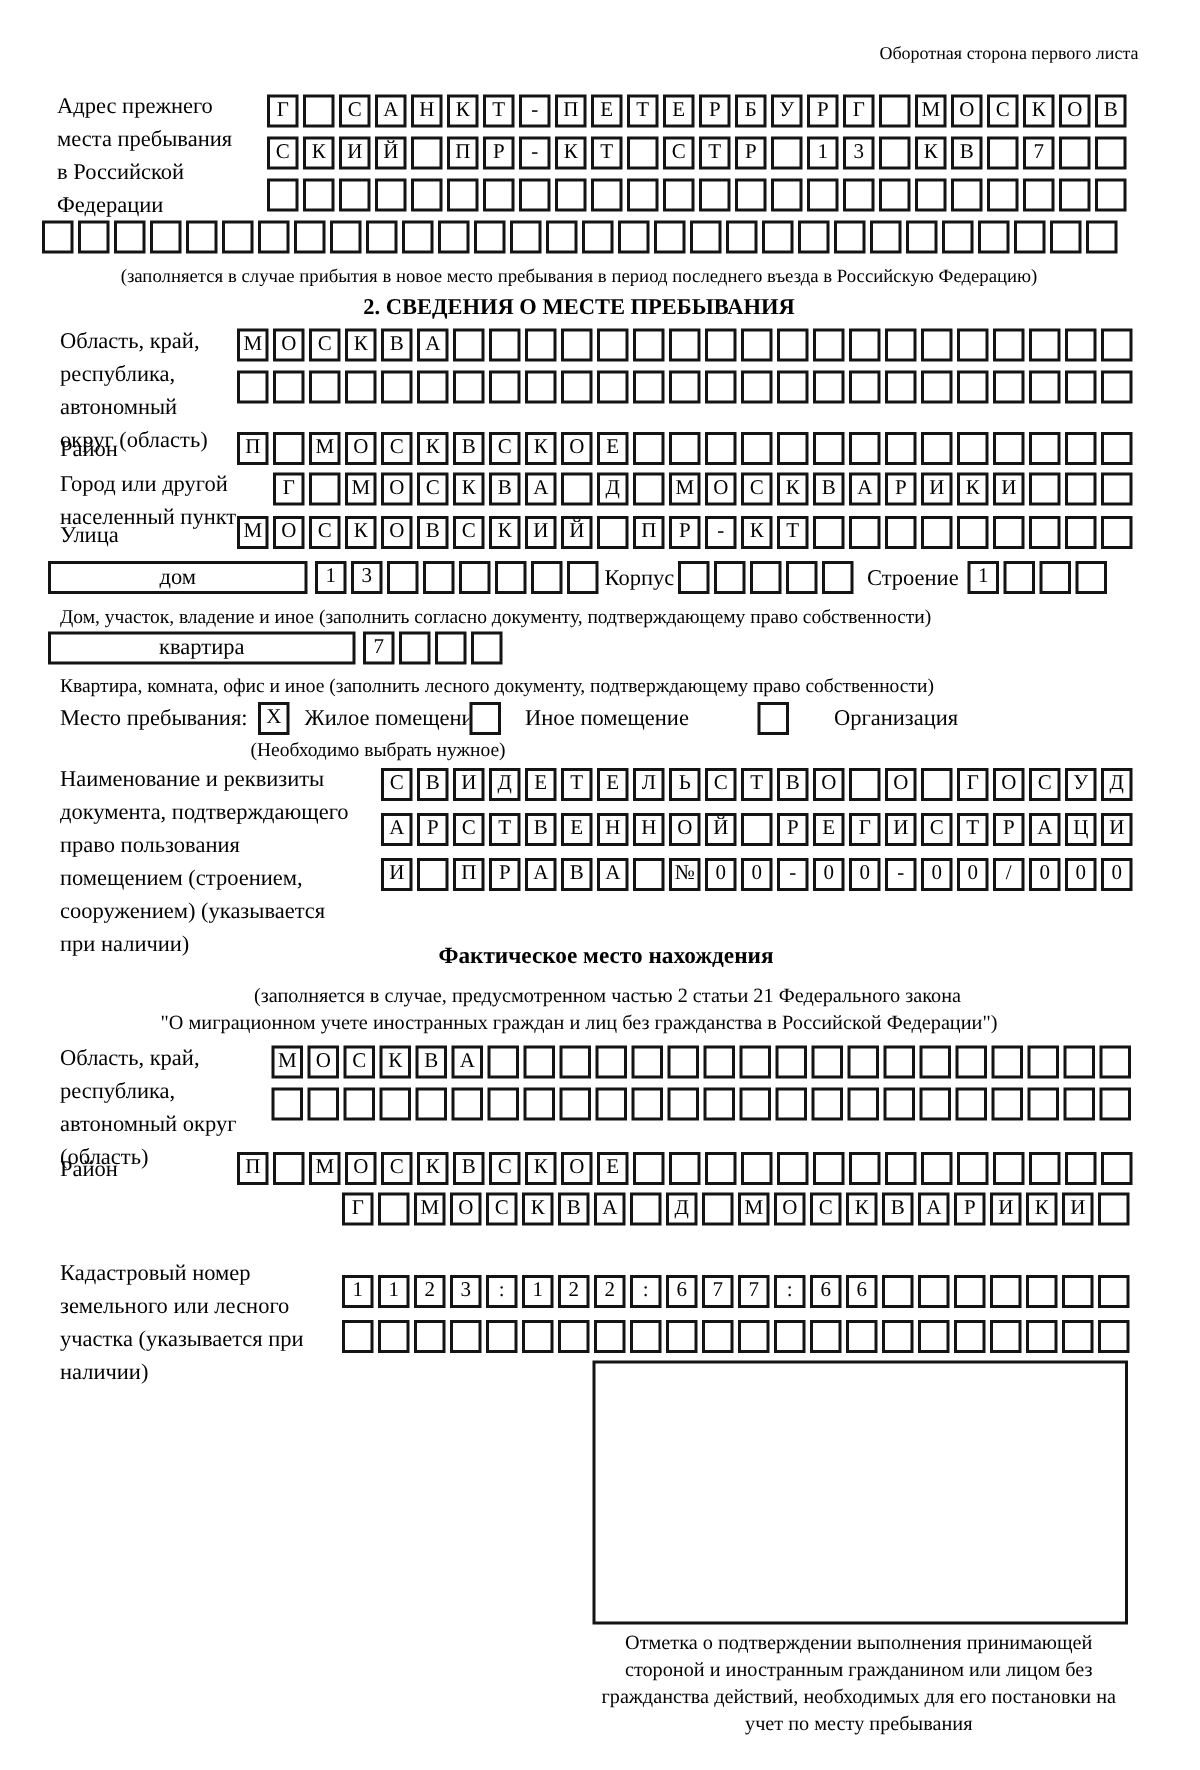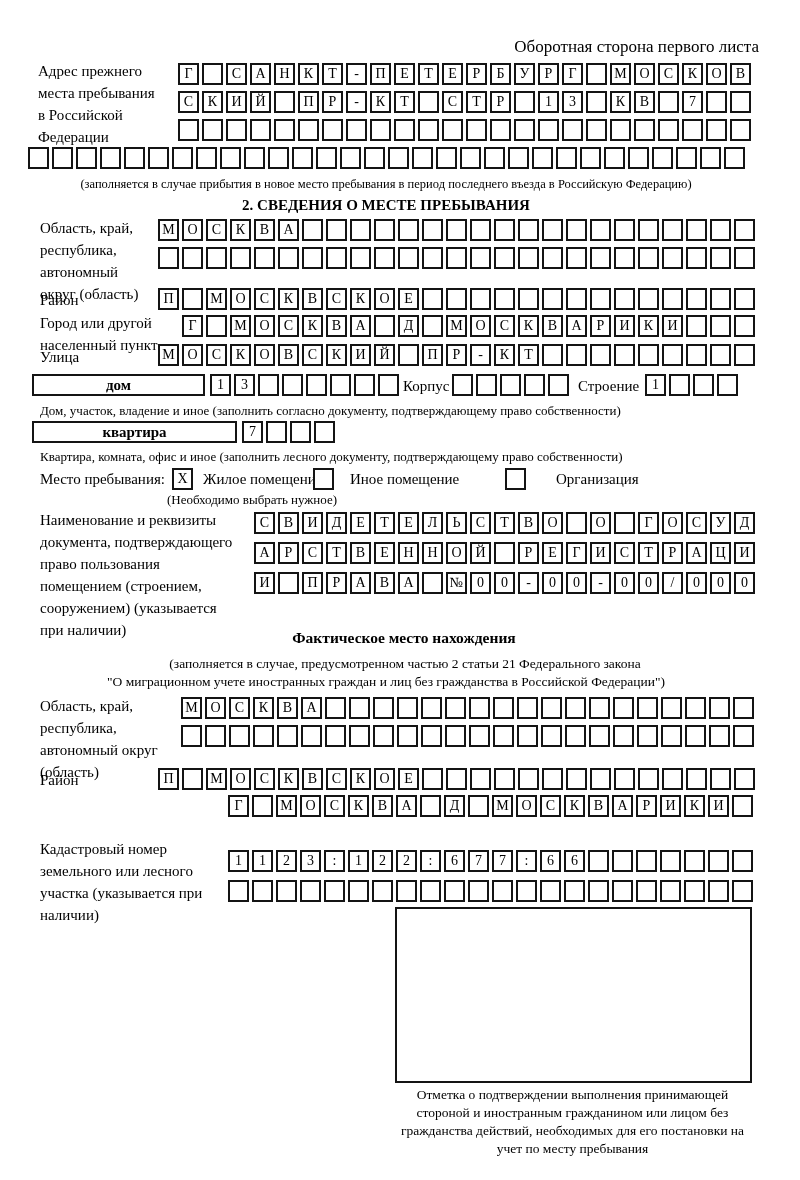--- a/index.html
+++ b/index.html
@@ -9,32 +9,32 @@
   .cells{display:flex;}
   .cell{flex:none;width:17px;height:18px;border:2px solid #141414;margin-right:3px;
         display:flex;align-items:center;justify-content:center;
         font-size:14px;line-height:1;background:#fff;}
   .label{font-size:15px;line-height:22px;}
   .small-note{font-size:12.5px;line-height:16px;}
   .mid-note{font-size:13px;line-height:17px;}
   .center{left:0;width:772px;text-align:center;}
   .sec-title{font-weight:bold;font-size:15px;}
   .widebox{border:2px solid #141414;height:18px;display:flex;align-items:center;
-           justify-content:center;font-size:15px;background:#fff;font-weight:bold;}
+           justify-content:center;font-size:15px;background:#fff;}
   .checkbox{flex:none;width:17px;height:18px;border:2px solid #141414;display:flex;
             align-items:center;justify-content:center;font-size:14px;background:#fff;}
   .stampbox{border:2px solid #141414;background:#fff;}
   .nowrap{white-space:nowrap;}
 </style>
 </head>
 <body>
 
 <div class="page">
 
-  <div class="abs label" style="top:36px;right:41px;font-size:17px;">Оборотная сторона первого листа</div>
+  <div class="abs label" style="top:24px;right:41px;font-size:12px;">Оборотная сторона первого листа</div>
 
   <div class="abs label" style="left:38px;top:60px;width:125px;">Адрес прежнего места пребывания в Российской Федерации</div>
   <div class="abs cells" style="left:178px;top:63px;">
       <div class="cell">Г</div>
       <div class="cell"></div>
       <div class="cell">С</div>
       <div class="cell">А</div>
       <div class="cell">Н</div>
       <div class="cell">К</div>
       <div class="cell">Т</div>

